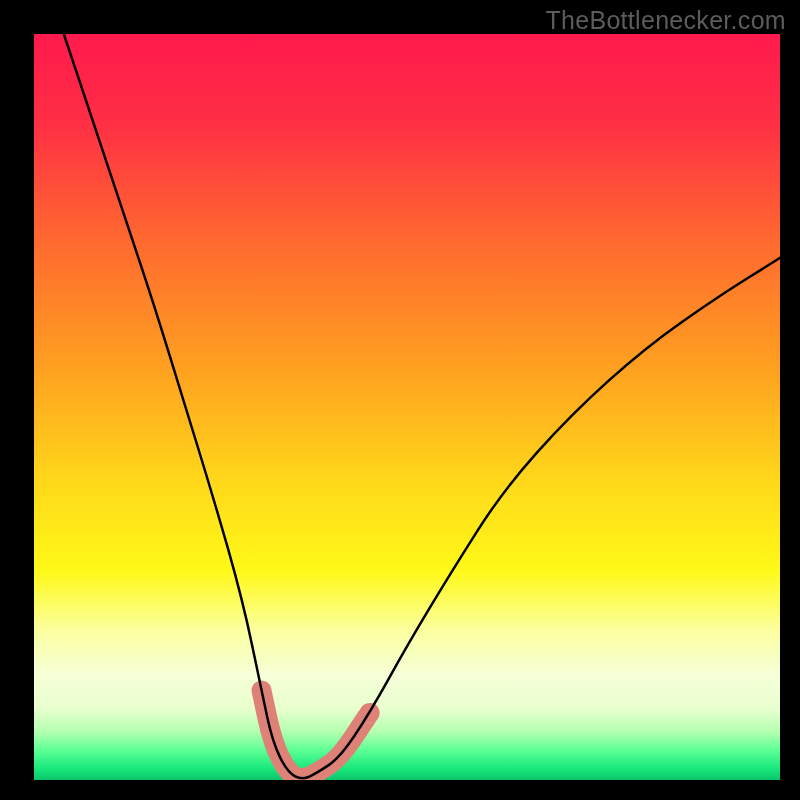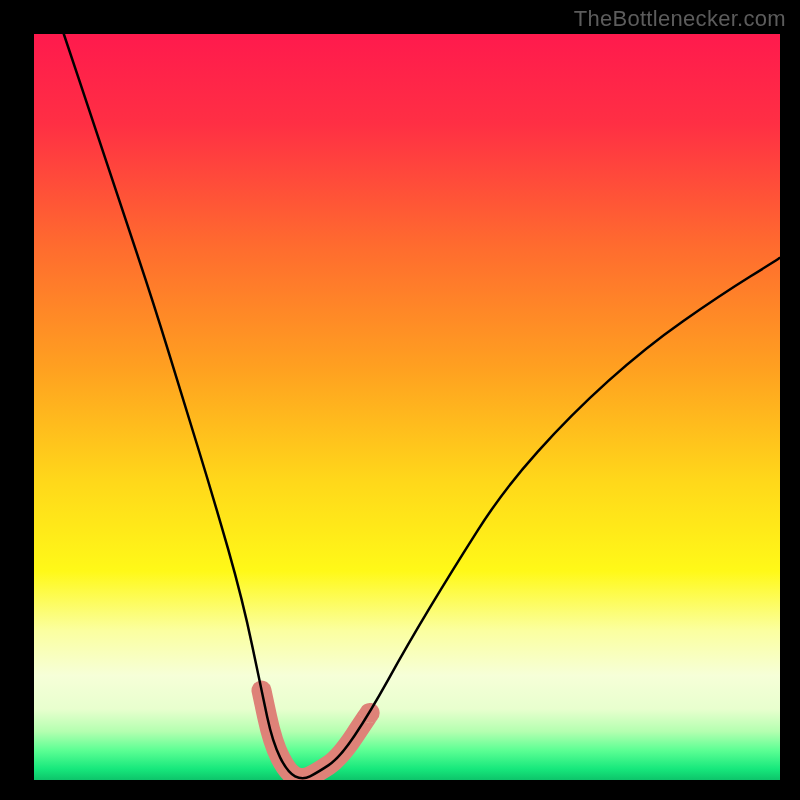--- a/index.html
+++ b/index.html
@@ -9,21 +9,21 @@
     background: #000;
     position: relative;
     font-family: Arial, Helvetica, sans-serif;
     overflow: hidden;
   }
   .watermark {
     position: absolute;
     top: 6px;
     right: 14px;
     color: #5c5c5c;
-    font-size: 22px;
+    font-size: 25px;
     font-weight: 400;
     letter-spacing: 0.3px;
     z-index: 10;
   }
   .plot-area {
     position: absolute;
     left: 34px;
     top: 34px;
     width: 746px;
     height: 746px;

